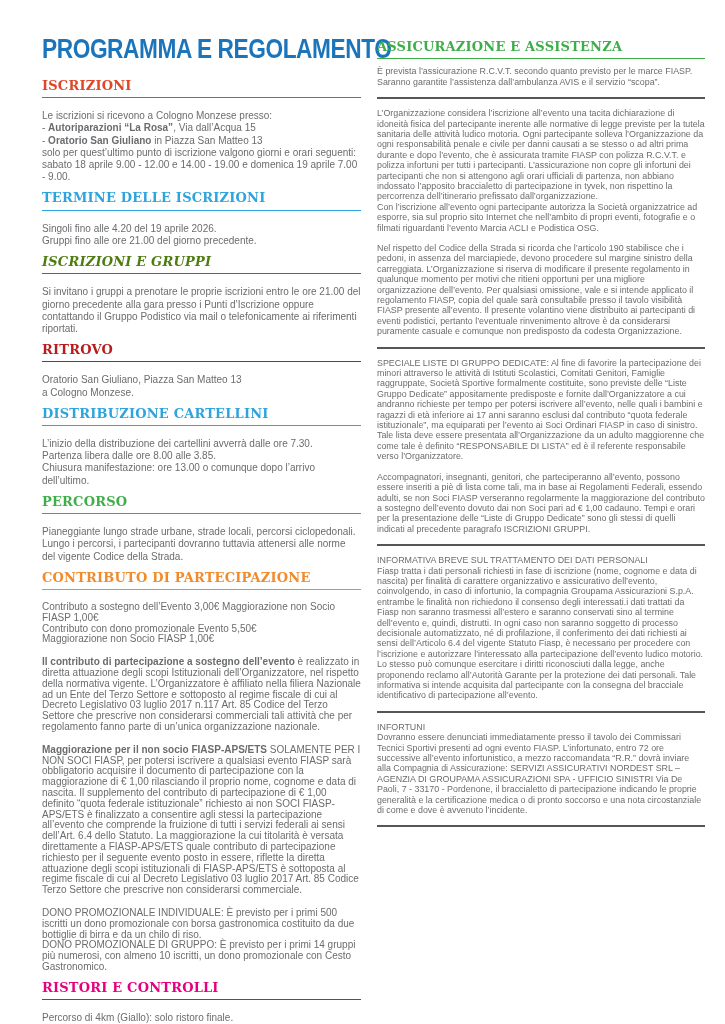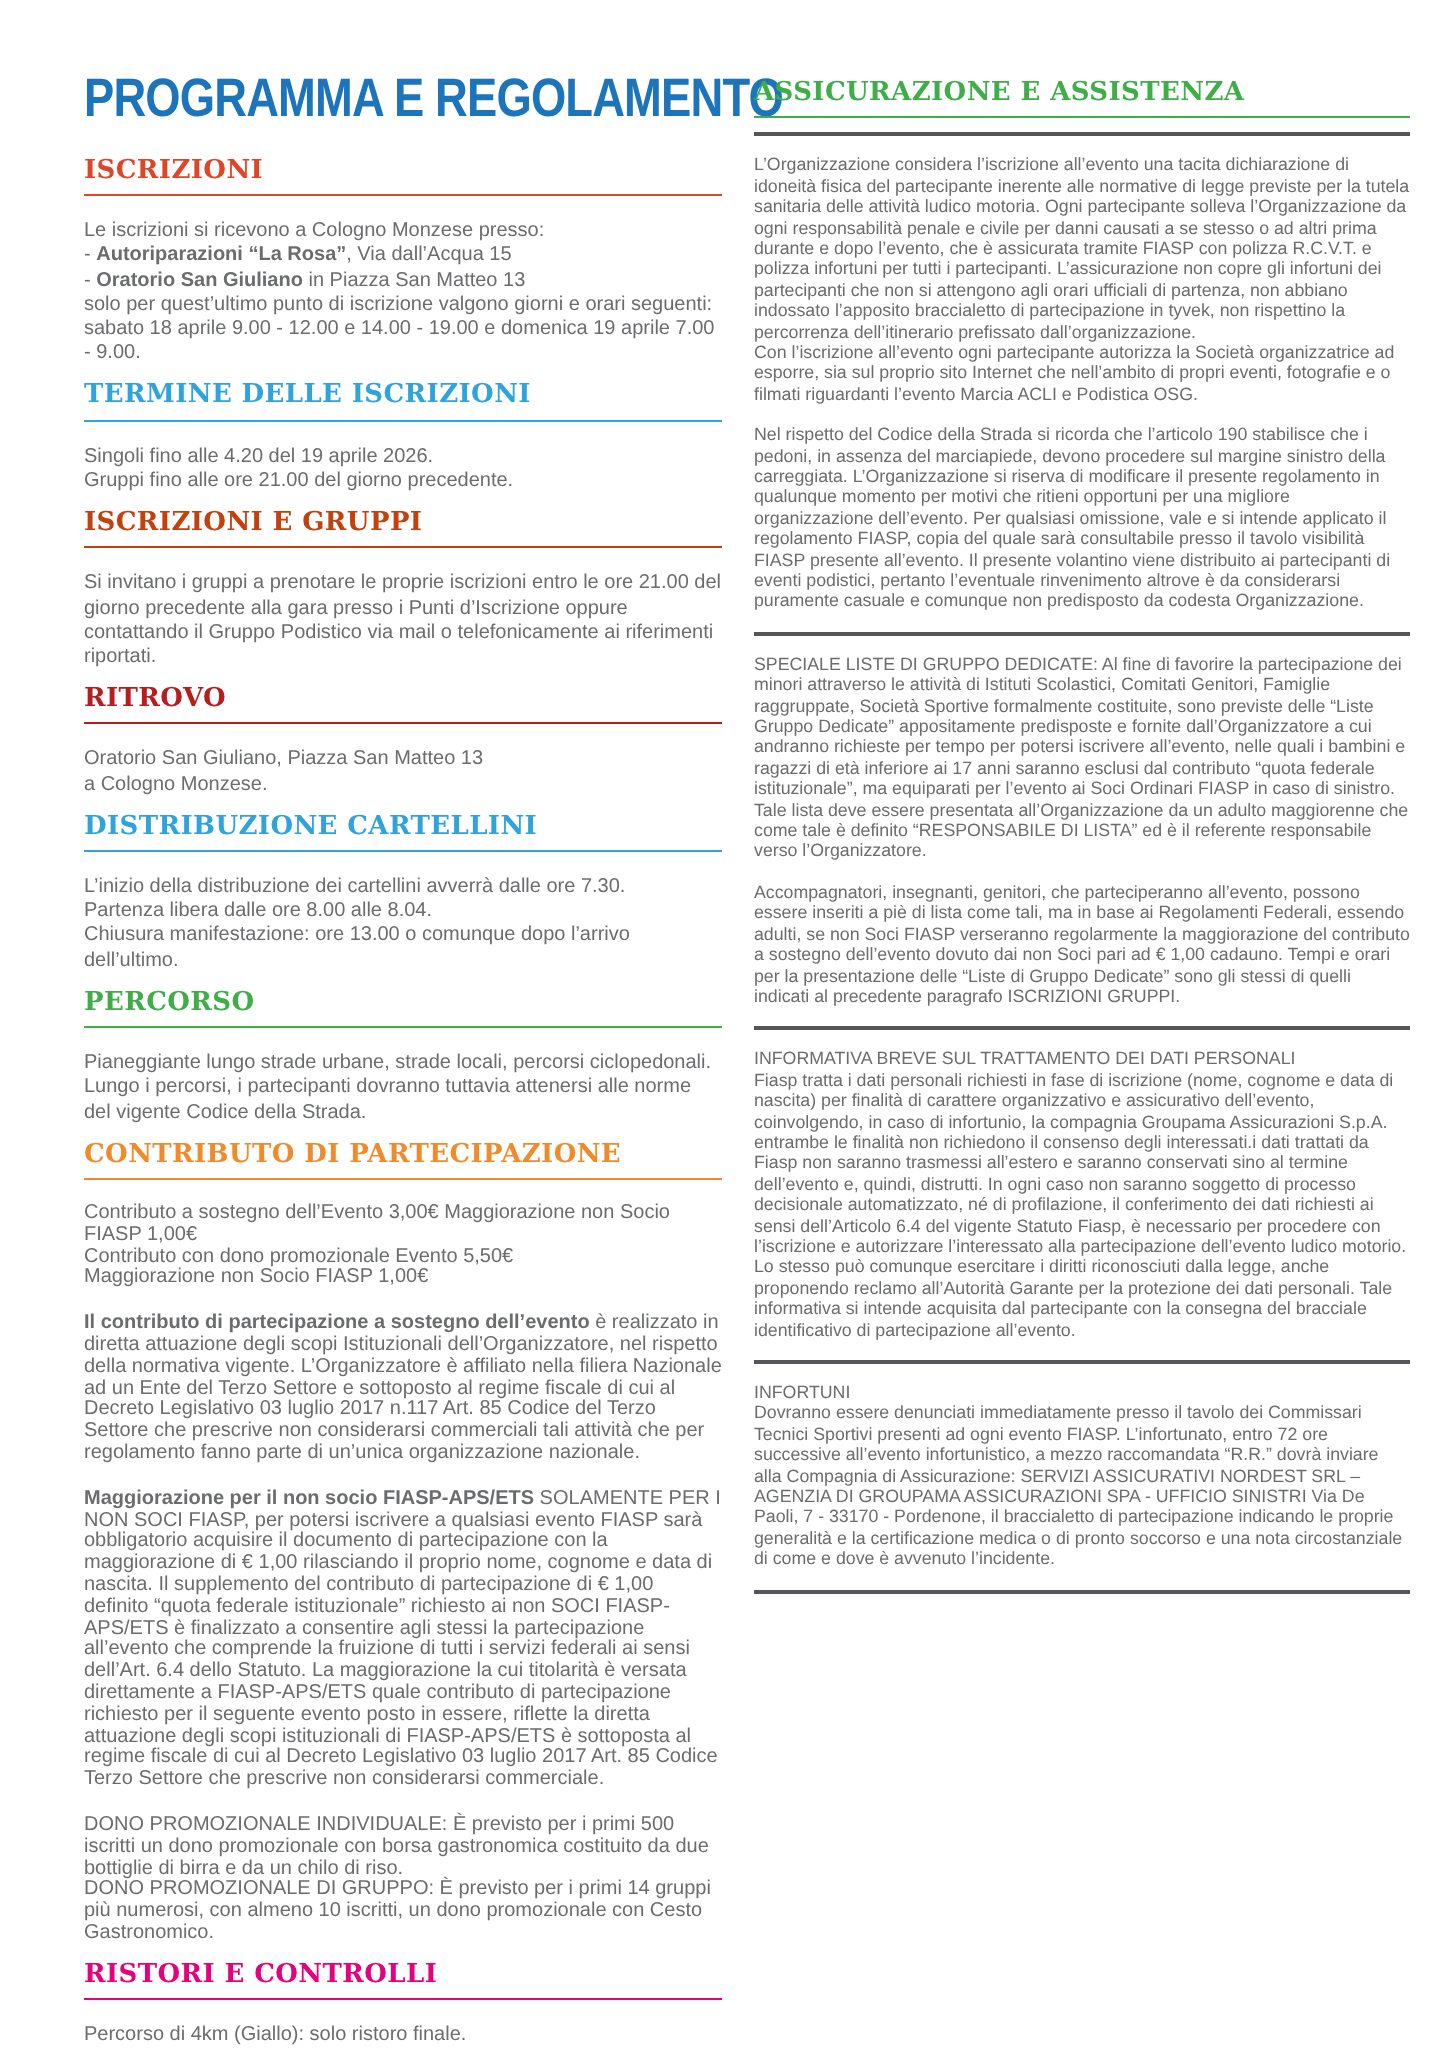--- a/index.html
+++ b/index.html
@@ -46,50 +46,51 @@
     <h1 class="doc-title" style="color: rgb(28, 117, 187);">PROGRAMMA E REGOLAMENTO</h1>
   <section class="doc-section">
         <h2 class="section-title" style="color: rgb(223, 70, 39);">ISCRIZIONI</h2>
         <p class="body-text"><span>Le iscrizioni si ricevono a Cologno Monzese presso:</span><br><span>- </span><b>Autoriparazioni “La Rosa”</b><span>, Via dall’Acqua 15</span><br><span> - </span><b>Oratorio San Giuliano</b><span> in Piazza San Matteo 13</span><br><span> solo per quest’ultimo punto di iscrizione valgono giorni e orari seguenti: sabato 18 aprile 9.00 - 12.00 e 14.00 - 19.00 e domenica 19 aprile 7.00 - 9.00.</span></p>
       </section>
       <section class="doc-section">
         <h2 class="section-title" style="color: rgb(46, 163, 220);">TERMINE DELLE ISCRIZIONI</h2>
         <p class="body-text"><span>Singoli fino alle 4.20 del 19 aprile 2026.</span><br><span>Gruppi fino alle ore 21.00 del giorno precedente.</span></p>
       </section>
       <section class="doc-section">
-        <h2 class="section-title" style="color: #c2410c;">ISCRIZIONI E GRUPPI</h2>
+        <h2 class="section-title" style="color: #4d7c0f; font-style: italic;">ISCRIZIONI E GRUPPI</h2>
         <p class="body-text"><span>Si invitano i gruppi a prenotare le proprie iscrizioni entro le ore 21.00 del giorno precedente alla gara presso i Punti d’Iscrizione oppure contattando il Gruppo Podistico via mail o telefonicamente ai riferimenti riportati.</span></p>
       </section>
       <section class="doc-section">
         <h2 class="section-title" style="color: #b91c1c;">RITROVO</h2>
         <p class="body-text"><span>Oratorio San Giuliano, Piazza San Matteo 13</span><br><span>a Cologno Monzese.</span></p>
       </section>
       <section class="doc-section">
         <h2 class="section-title" style="color: rgb(46, 163, 220);">DISTRIBUZIONE CARTELLINI</h2>
-        <p class="body-text"><span>L’inizio della distribuzione dei cartellini avverrà dalle ore 7.30.</span><br><span>Partenza libera dalle ore 8.00 alle 8.04.</span><br><span>Chiusura manifestazione: ore 13.00 o comunque dopo l’arrivo dell’ultimo.</span></p>
+        <p class="body-text"><span>L’inizio della distribuzione dei cartellini avverrà dalle ore 7.30.</span><br><span>Partenza libera dalle ore 8.00 alle 3.85.</span><br><span>Chiusura manifestazione: ore 13.00 o comunque dopo l’arrivo dell’ultimo.</span></p>
       </section>
       <section class="doc-section">
         <h2 class="section-title" style="color: rgb(63, 174, 73);">PERCORSO</h2>
         <p class="body-text"><span>Pianeggiante lungo strade urbane, strade locali, percorsi ciclopedonali. Lungo i percorsi, i partecipanti dovranno tuttavia attenersi alle norme del vigente Codice della Strada.</span></p>
       </section>
       <section class="doc-section">
         <h2 class="section-title" style="color: rgb(240, 138, 43);">CONTRIBUTO DI PARTECIPAZIONE</h2>
         <p class="body-text tight"><span>Contributo a sostegno dell’Evento 3,00€ Maggiorazione non Socio FIASP 1,00€</span><br><span>Contributo con dono promozionale Evento 5,50€</span><br><span>Maggiorazione non Socio FIASP 1,00€</span></p>
         <p class="body-text tight"><b>Il contributo di partecipazione a sostegno dell’evento</b><span> è realizzato in diretta attuazione degli scopi Istituzionali dell’Organizzatore, nel rispetto della normativa vigente. L’Organizzatore è affiliato nella filiera Nazionale ad un Ente del Terzo Settore e sottoposto al regime fiscale di cui al Decreto Legislativo 03 luglio 2017 n.117 Art. 85 Codice del Terzo Settore che prescrive non considerarsi commerciali tali attività che per regolamento fanno parte di un’unica organizzazione nazionale.</span></p>
         <p class="body-text tight"><b>Maggiorazione per il non socio FIASP-APS/ETS</b><span> SOLAMENTE PER I NON SOCI FIASP, per potersi iscrivere a qualsiasi evento FIASP sarà obbligatorio acquisire il documento di partecipazione con la maggiorazione di € 1,00 rilasciando il proprio nome, cognome e data di nascita. Il supplemento del contributo di partecipazione di € 1,00 definito “quota federale istituzionale” richiesto ai non SOCI FIASP-APS/ETS è finalizzato a consentire agli stessi la partecipazione all’evento che comprende la fruizione di tutti i servizi federali ai sensi dell’Art. 6.4 dello Statuto. La maggiorazione la cui titolarità è versata direttamente a FIASP-APS/ETS quale contributo di partecipazione richiesto per il seguente evento posto in essere, riflette la diretta attuazione degli scopi istituzionali di FIASP-APS/ETS è sottoposta al regime fiscale di cui al Decreto Legislativo 03 luglio 2017 Art. 85 Codice Terzo Settore che prescrive non considerarsi commerciale.</span></p>
         <p class="body-text tight"><span>DONO PROMOZIONALE INDIVIDUALE: È previsto per i primi 500 iscritti un dono promozionale con borsa gastronomica costituito da due bottiglie di birra e da un chilo di riso.</span><br><span>DONO PROMOZIONALE DI GRUPPO: È previsto per i primi 14 gruppi più numerosi, con almeno 10 iscritti, un dono promozionale con Cesto Gastronomico.</span></p>
       </section>
       <section class="doc-section">
         <h2 class="section-title" style="color: rgb(230, 0, 126);">RISTORI E CONTROLLI</h2>
         <p class="body-text"><span>Percorso di 4km (Giallo): solo ristoro finale.</span><br><span>Percorso di 6km (Rosso): 1 controllo, 1 ristoro.</span><br><span>Percorso di 14km (Blu): 2 controlli, 2 ristori,</span><br><span>Percorso di 18km (Verde): 3 controlli, 3 ristori.</span></p>
       </section>
     </div>
   <div class="col col-right">
       <section class="doc-section">
         <h2 class="section-title" style="color: rgb(63, 174, 73);">ASSICURAZIONE E ASSISTENZA</h2>
+        <p class="body-text"><span>È prevista l’assicurazione R.C.V.T. secondo quanto previsto per le marce FIASP.</span><br><span>Saranno garantite l’assistenza dall’ambulanza AVIS e il servizio “scopa”.</span></p>
       </section>
       <hr class="divider">
       <p class="body-text"><span>L’Organizzazione considera l’iscrizione all’evento una tacita dichiarazione di idoneità fisica del partecipante inerente alle normative di legge previste per la tutela sanitaria delle attività ludico motoria. Ogni partecipante solleva l’Organizzazione da ogni responsabilità penale e civile per danni causati a se stesso o ad altri prima durante e dopo l’evento, che è assicurata tramite FIASP con polizza R.C.V.T. e polizza infortuni per tutti i partecipanti. L’assicurazione non copre gli infortuni dei partecipanti che non si attengono agli orari ufficiali di partenza, non abbiano indossato l’apposito braccialetto di partecipazione in tyvek, non rispettino la percorrenza dell’itinerario prefissato dall’organizzazione.</span><br><span>Con l’iscrizione all’evento ogni partecipante autorizza la Società organizzatrice ad esporre, sia sul proprio sito Internet che nell’ambito di propri eventi, fotografie e o filmati riguardanti l’evento Marcia ACLI e Podistica OSG.</span></p>
       <p class="body-text"><span>Nel rispetto del Codice della Strada si ricorda che l’articolo 190 stabilisce che i pedoni, in assenza del marciapiede, devono procedere sul margine sinistro della carreggiata. L’Organizzazione si riserva di modificare il presente regolamento in qualunque momento per motivi che ritieni opportuni per una migliore organizzazione dell’evento. Per qualsiasi omissione, vale e si intende applicato il regolamento FIASP, copia del quale sarà consultabile presso il tavolo visibilità FIASP presente all’evento. Il presente volantino viene distribuito ai partecipanti di eventi podistici, pertanto l’eventuale rinvenimento altrove è da considerarsi puramente casuale e comunque non predisposto da codesta Organizzazione.</span></p>
       <hr class="divider">
       <p class="body-text"><span>SPECIALE LISTE DI GRUPPO DEDICATE: Al fine di favorire la partecipazione dei minori attraverso le attività di Istituti Scolastici, Comitati Genitori, Famiglie raggruppate, Società Sportive formalmente costituite, sono previste delle “Liste Gruppo Dedicate” appositamente predisposte e fornite dall’Organizzatore a cui andranno richieste per tempo per potersi iscrivere all’evento, nelle quali i bambini e ragazzi di età inferiore ai 17 anni saranno esclusi dal contributo “quota federale istituzionale”, ma equiparati per l’evento ai Soci Ordinari FIASP in caso di sinistro. Tale lista deve essere presentata all’Organizzazione da un adulto maggiorenne che come tale è definito “RESPONSABILE DI LISTA” ed è il referente responsabile verso l’Organizzatore.</span></p>
       <p class="body-text"><span>Accompagnatori, insegnanti, genitori, che parteciperanno all’evento, possono essere inseriti a piè di lista come tali, ma in base ai Regolamenti Federali, essendo adulti, se non Soci FIASP verseranno regolarmente la maggiorazione del contributo a sostegno dell’evento dovuto dai non Soci pari ad € 1,00 cadauno. Tempi e orari per la presentazione delle “Liste di Gruppo Dedicate” sono gli stessi di quelli indicati al precedente paragrafo ISCRIZIONI GRUPPI.</span></p>
       <hr class="divider">
       <p class="body-text"><span>INFORMATIVA BREVE SUL TRATTAMENTO DEI DATI PERSONALI</span><br><span>Fiasp tratta i dati personali richiesti in fase di iscrizione (nome, cognome e data di nascita) per finalità di carattere organizzativo e assicurativo dell’evento, coinvolgendo, in caso di infortunio, la compagnia Groupama Assicurazioni S.p.A. entrambe le finalità non richiedono il consenso degli interessati.i dati trattati da Fiasp non saranno trasmessi all’estero e saranno conservati sino al termine dell’evento e, quindi, distrutti. In ogni caso non saranno soggetto di processo decisionale automatizzato, né di profilazione, il conferimento dei dati richiesti ai sensi dell’Articolo 6.4 del vigente Statuto Fiasp, è necessario per procedere con l’iscrizione e autorizzare l’interessato alla partecipazione dell’evento ludico motorio. Lo stesso può comunque esercitare i diritti riconosciuti dalla legge, anche proponendo reclamo all’Autorità Garante per la protezione dei dati personali. Tale informativa si intende acquisita dal partecipante con la consegna del bracciale identificativo di partecipazione all’evento.</span></p>
       <hr class="divider">

